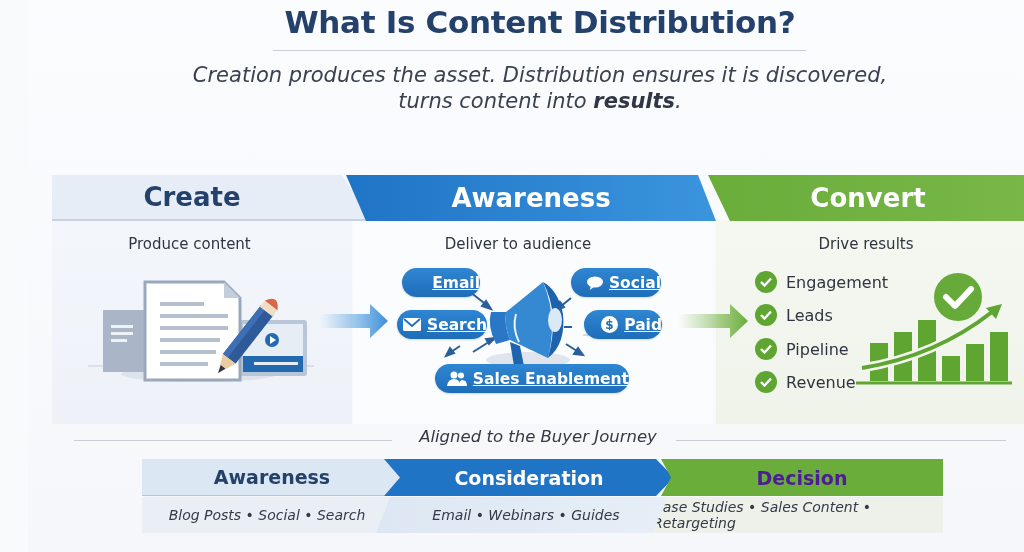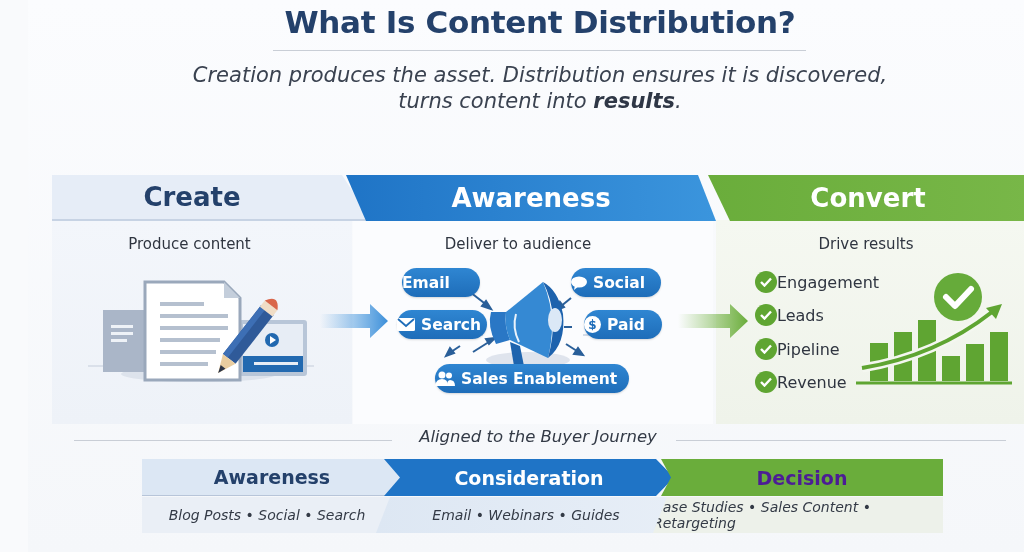--- a/index.html
+++ b/index.html
@@ -29,25 +29,25 @@
   .sub-distribute { left: 325px; width: 330px; }
   .sub-convert { left: 688px; width: 300px; }
 
   
   .ill { position: absolute; }
 
   
   .flow-arrow { position: absolute; top: 304px; height: 34px; }
 
   
-  .pill { position: absolute; height: 29px; border-radius: 15px; background: linear-gradient(#2f86d2, #1e6db9); color: #fff; font-size: 15.5px; font-weight: bold; display: flex; align-items: center; justify-content: flex-start; gap: 6px; box-shadow: 0 1px 2px rgba(0,0,0,0.15); }
+  .pill { position: absolute; height: 29px; border-radius: 15px; background: linear-gradient(#2f86d2, #1e6db9); color: #fff; font-size: 15.5px; font-weight: bold; display: flex; align-items: center; justify-content: flex-end; gap: 6px; box-shadow: 0 1px 2px rgba(0,0,0,0.15); text-decoration: underline; }
   .pill svg { flex: none; }
 
   
-  .result { position: absolute; left: 727px; display: flex; align-items: center; font-size: 16px; color: #2f3540; }
+  .result { position: absolute; left: 727px; display: flex; align-items: center; gap: 9px; font-size: 16px; color: #2f3540; }
   .check { width: 22px; height: 22px; border-radius: 50%; background: #5fa532; display: flex; align-items: center; justify-content: center; }
 
   
   .jr-rule { position: absolute; top: 440px; height: 1px; background: #c9ced6; }
   .jr-title { position: absolute; top: 427px; left: 370px; width: 280px; text-align: center; font-size: 16.5px; font-style: italic; color: #333a46; }
 
   .stage-hdr { position: absolute; top: 459px; height: 37px; display: flex; align-items: center; justify-content: center; font-size: 19px; font-weight: bold; text-align: right; }
   .st-aw { left: 114px; width: 260px; background: #dce7f4; color: #24416b; clip-path: polygon(0 0, 245px 0, 260px 50%, 245px 100%, 0 100%); border-bottom: 1px solid #b7c5d9; }
   .st-co { left: 356px; width: 290px; background: #1f74c6; color: #fff; clip-path: polygon(0 0, 272px 0, 290px 50%, 272px 100%, 0 100%, 16px 50%); }
   .st-de { left: 633px; width: 282px; background: #6aad3b; color: #4c1d95; clip-path: polygon(0 0, 100% 0, 100% 100%, 0 100%, 10px 50%); }

